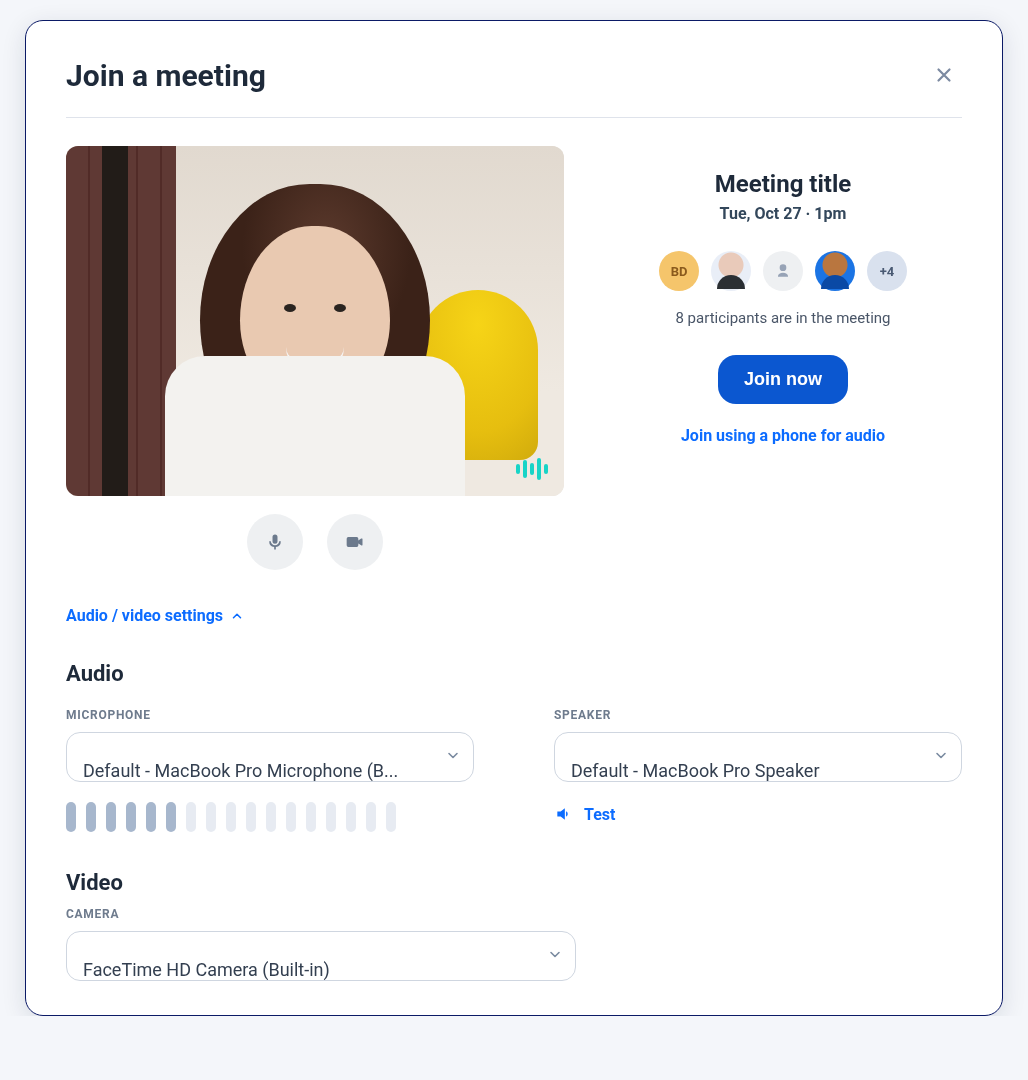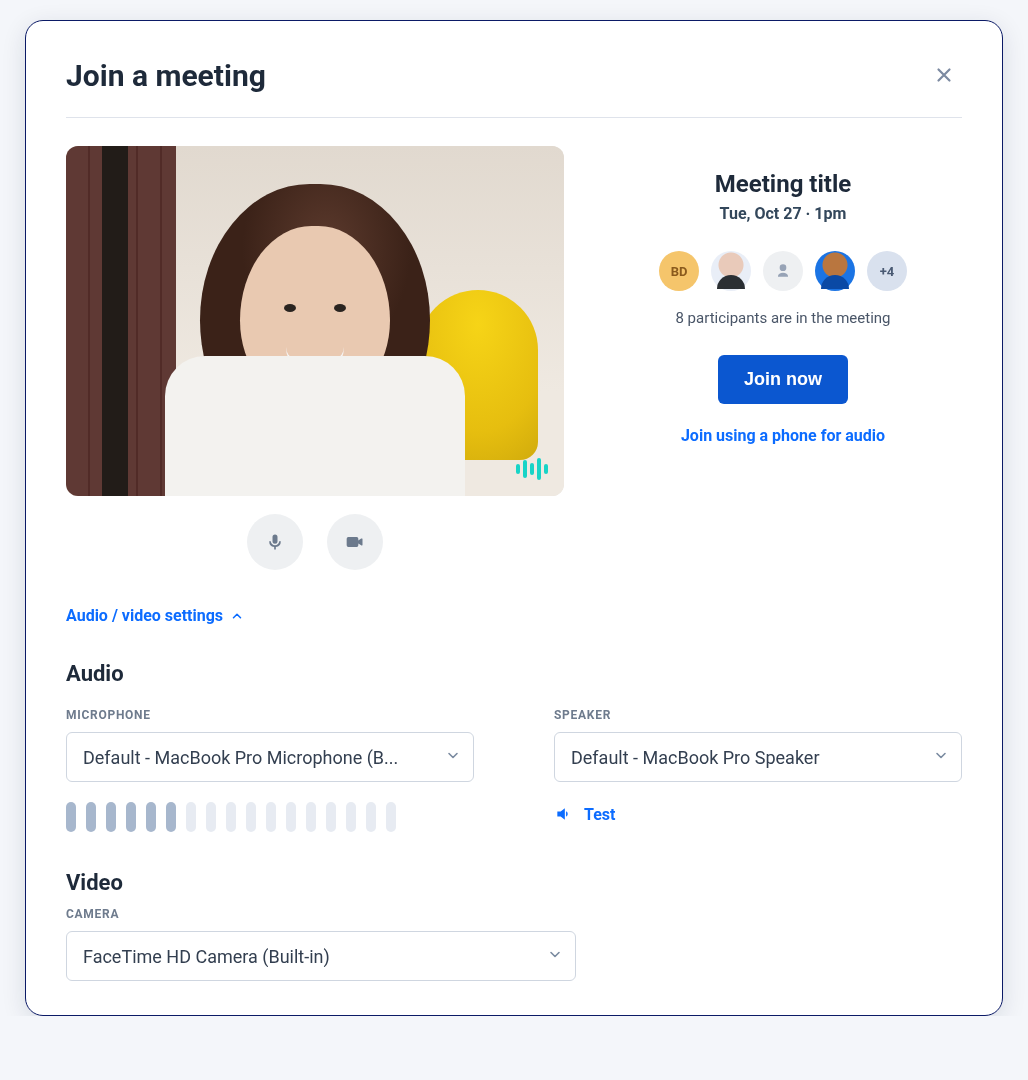--- a/index.html
+++ b/index.html
@@ -72,32 +72,32 @@
   .av{width:40px;height:40px;border-radius:50%;display:flex;align-items:center;justify-content:center;font-size:13px;font-weight:700;color:#8a5a1d;background:#eef0f2;}
   .av.bd{background:#f5c56b;}
   .av.ph1{background:radial-gradient(20px 20px at 50% 35%,#e9caba 0 12px,transparent 13px),#e9eef7}
   .av.ph2{background:radial-gradient(20px 20px at 50% 35%,#b9763f 0 12px,transparent 13px),#1b74e4}
   .av.ph1::after,.av.ph2::after{content:"";display:block;width:28px;height:14px;border-radius:14px 14px 0 0;margin-top:22px}
   .av.ph1::after{background:#2b2f33}
   .av.ph2::after{background:#0a49a5}
   .av.anon{color:#97a3b6}
   .av.more{background:#d9e1ee;color:#4a5a73;font-weight:700}
   .participants{font-size:15px;color:#4a5668;margin:0 0 28px;}
-  .join-btn{background:var(--blue);color:#fff;border:none;border-radius:6px;padding:14px 26px;font-size:18px;font-weight:700;cursor:pointer}
+  .join-btn{background:var(--blue);color:#fff;border:none;border-radius:18px;padding:14px 26px;font-size:18px;font-weight:700;cursor:pointer}
   .phone-link{margin-top:22px;color:var(--blue-link);font-weight:700;font-size:16px;cursor:pointer}
 
   .settings-toggle{display:flex;align-items:center;gap:7px;color:var(--blue-link);font-weight:700;font-size:16px;margin-top:36px;cursor:pointer}
   .chev{width:14px;height:14px}
 
   .section{margin-top:36px}
   .section h3{font-size:22px;font-weight:700;color:var(--ink);margin:0 0 10px}
   .field-label{font-size:12px;letter-spacing:.06em;color:#6e7b8d;font-weight:700;margin:12px 0 10px;text-transform:uppercase}
 
   .two-col{display:grid;grid-template-columns:1fr 1fr;gap:80px;align-items:start}
-  .select{position:relative;border:1px solid #cfd6e0;border-radius:6px;padding:0 72px 0 16px;height:48px;display:flex;align-items:center;color:#333f50;font-size:18px;cursor:pointer;max-width:420px}
+  .select{position:relative;border:1px solid #cfd6e0;border-radius:14px;padding:0 72px 0 16px;height:48px;display:flex;align-items:flex-end;color:#333f50;font-size:18px;cursor:pointer;max-width:420px}
   .select .caret{position:absolute;right:12px;top:50%;transform:translateY(-50%);color:#7a8aa0}
   .select .txt{white-space:nowrap;overflow:hidden;text-overflow:ellipsis}
 
   .meter{display:flex;gap:10px;margin-top:20px}
   .meter span{width:10px;height:30px;border-radius:6px;background:#e7ebf2}
   .meter span.on{background:#a7b7cd}
 
   .test-row{display:flex;align-items:center;gap:10px;color:var(--blue-link);font-weight:700;margin-top:22px;cursor:pointer}
   .ico{width:20px;height:20px;color:inherit}
   .video-section{margin-top:38px}

